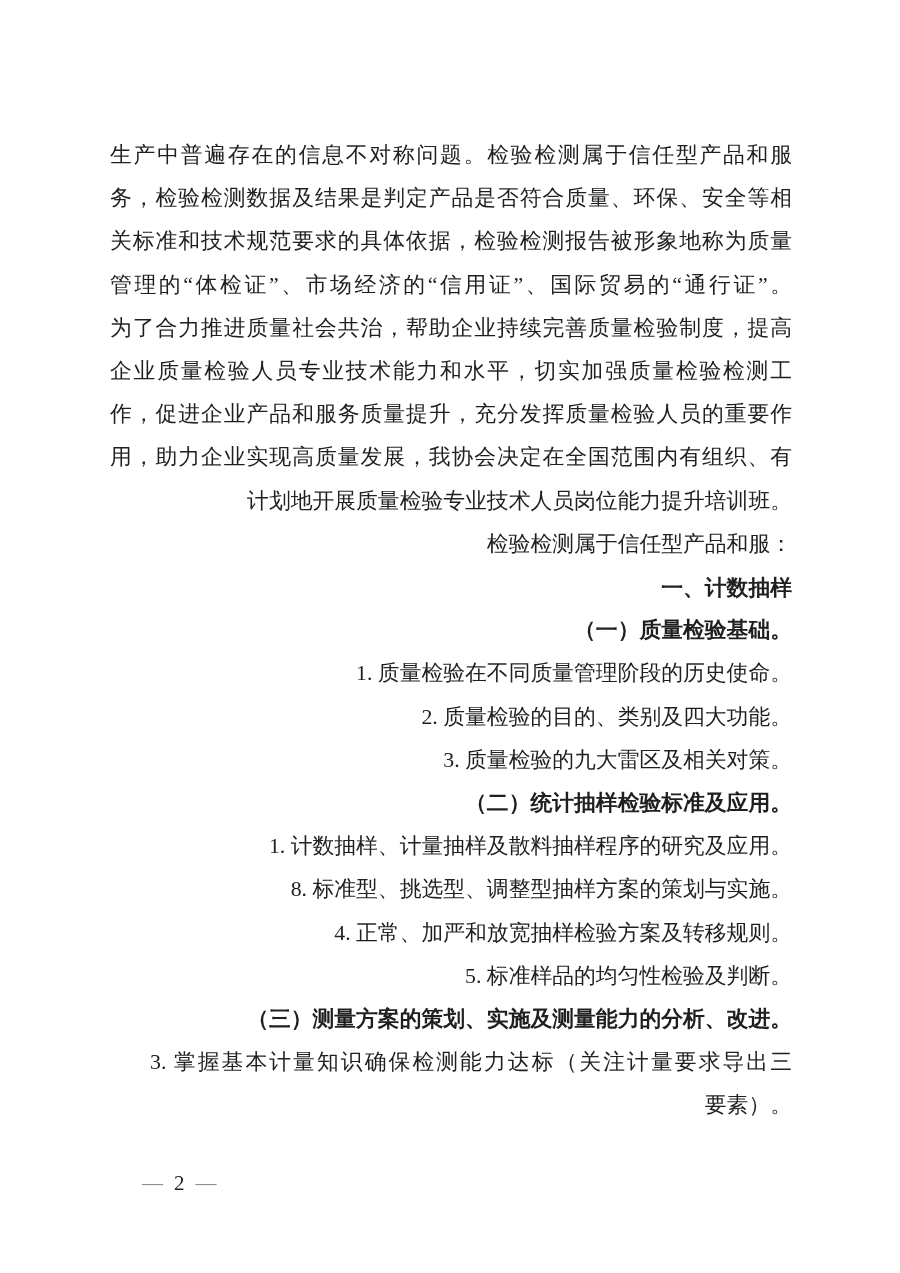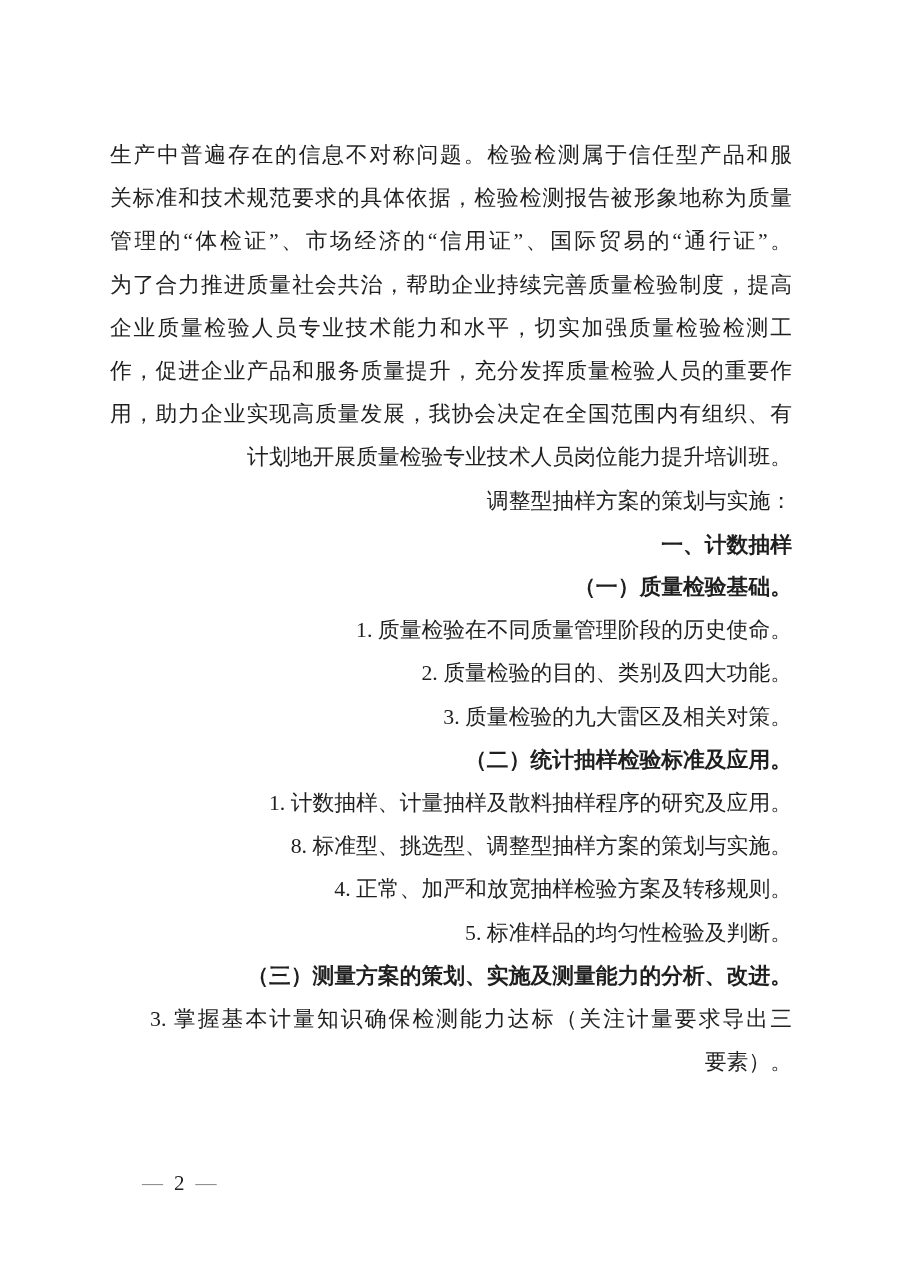--- a/index.html
+++ b/index.html
@@ -75,30 +75,31 @@
 </style>
 </head>
 <body>
 
 <div class="page">
 
   <div class="content">
 
     <div>
         <div class="jline">生产中普遍存在的信息不对称问题。检验检测属于信任型产品和服</div>
+        <div class="jline">务，检验检测数据及结果是判定产品是否符合质量、环保、安全等相</div>
         <div class="jline">关标准和技术规范要求的具体依据，检验检测报告被形象地称为质量</div>
         <div class="jline">管理的“体检证”、市场经济的“信用证”、国际贸易的“通行证”。</div>
         <div class="jline">为了合力推进质量社会共治，帮助企业持续完善质量检验制度，提高</div>
         <div class="jline">企业质量检验人员专业技术能力和水平，切实加强质量检验检测工</div>
         <div class="jline">作，促进企业产品和服务质量提升，充分发挥质量检验人员的重要作</div>
         <div class="jline">用，助力企业实现高质量发展，我协会决定在全国范围内有组织、有</div>
         <div class="nline">计划地开展质量检验专业技术人员岗位能力提升培训班。</div>
       </div>
 
-    <div class="nline indent">调整型抽样方案的策划与实施：</div>
+    <div class="nline indent">检验检测属于信任型产品和服：</div>
 
     <div class="nline indent h-sans">一、计数抽样</div>
 
     <div>
         <div class="nline indent h-serif">（一）质量检验基础。</div>
         <div class="indent nline">1. 质量检验在不同质量管理阶段的历史使命。</div>
         <div class="indent nline">2. 质量检验的目的、类别及四大功能。</div>
         <div class="indent nline">3. 质量检验的九大雷区及相关对策。</div>
         <div class="nline indent h-serif">（二）统计抽样检验标准及应用。</div>
         <div class="indent nline">1. 计数抽样、计量抽样及散料抽样程序的研究及应用。</div>

